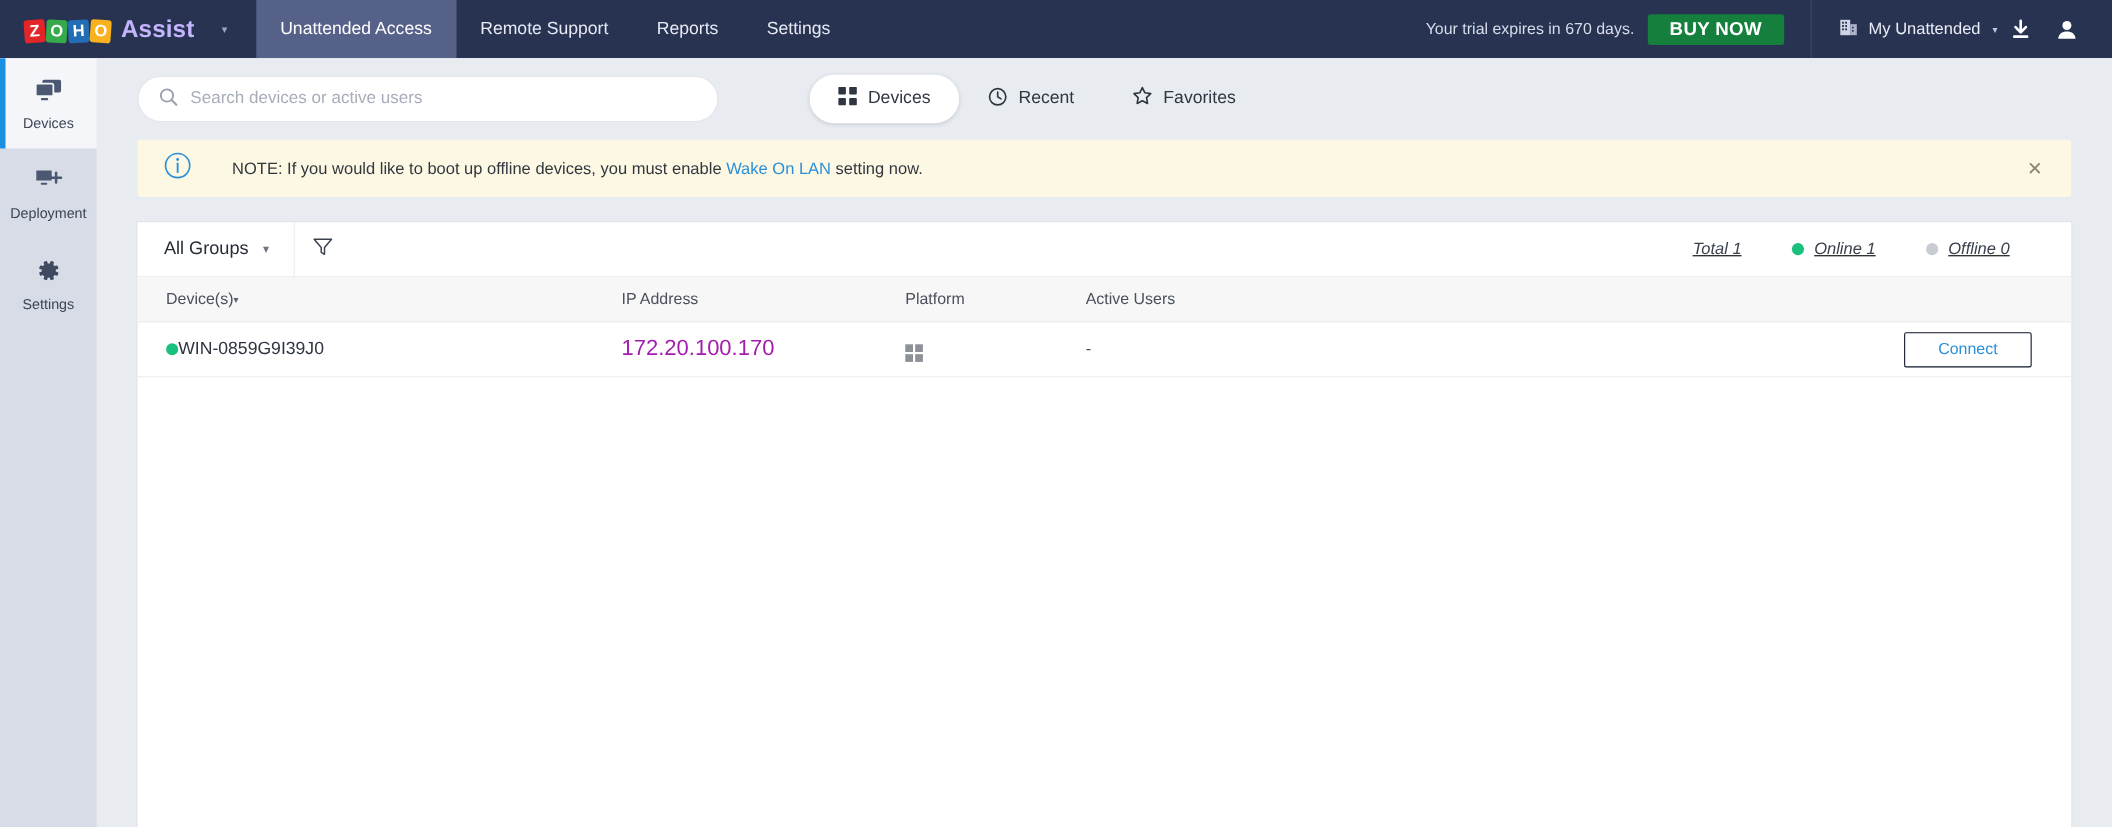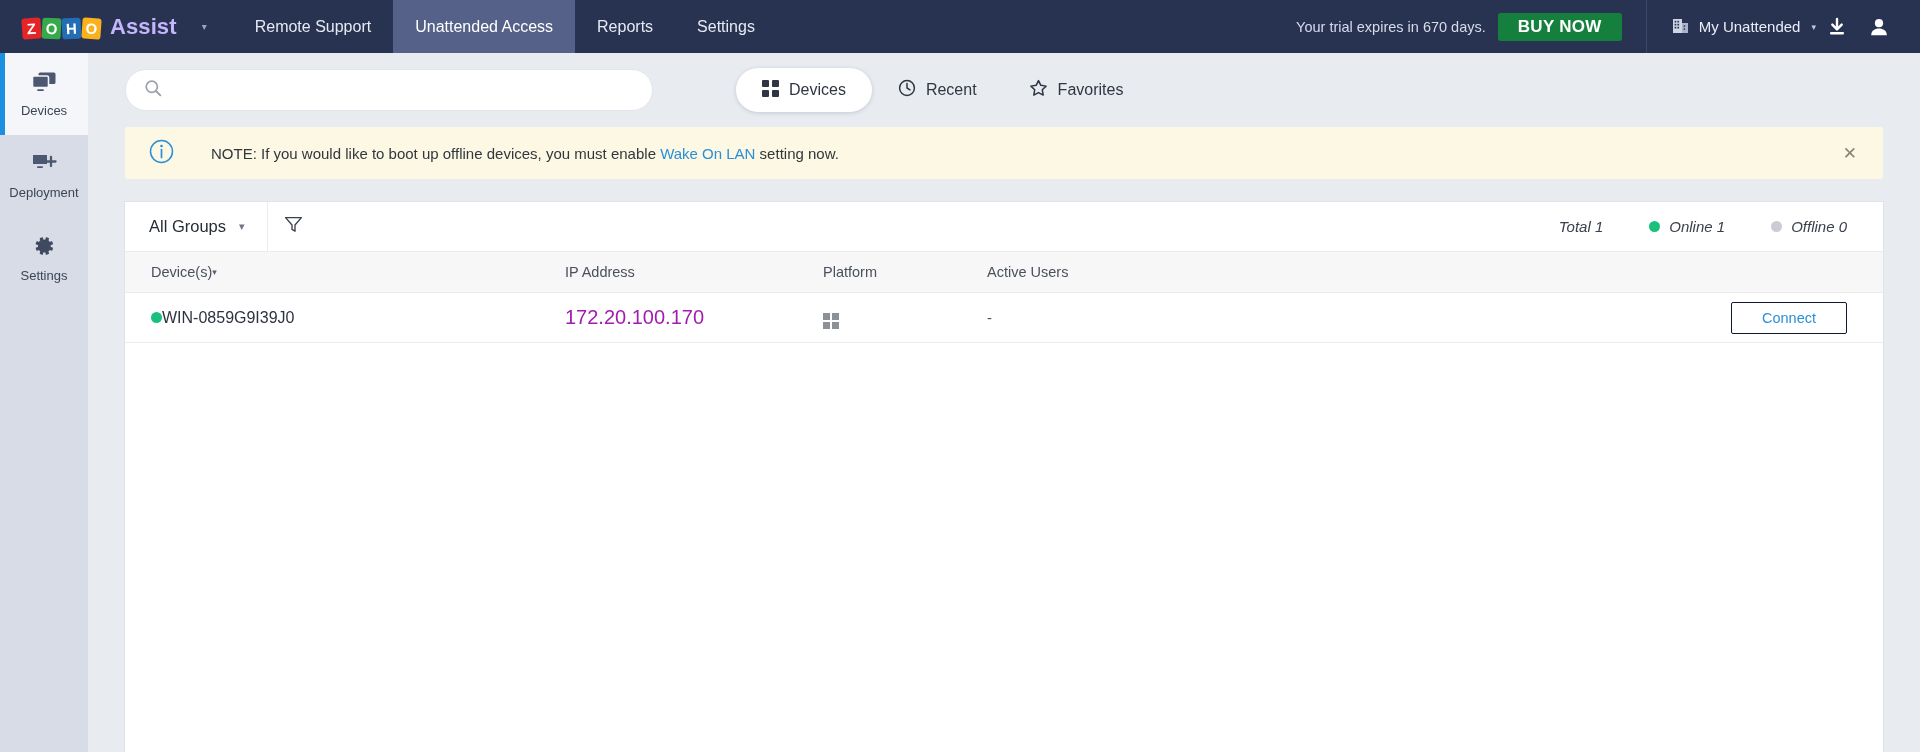--- a/index.html
+++ b/index.html
@@ -126,21 +126,21 @@
     border-bottom: 1px solid #ececec;
   }
   .groups-sel {
     display: flex; align-items: center; gap: 13px;
     padding: 0 22px 0 24px; height: 50px;
     font-size: 16.5px; color: #262c36; cursor: pointer;
     border-right: 1px solid #ececec;
   }
   .groups-caret { font-size: 11px; color: #6e7684; }
   .filter-btn { display: flex; align-items: center; justify-content: center; width: 52px; height: 50px; cursor: pointer; }
-  .stats { margin-left: auto; display: flex; align-items: center; gap: 0; padding-right: 36px; }
+  .stats { margin-left: auto; display: flex; align-items: center; gap: 0; padding-right: 56px; text-decoration: underline; }
   .stat { display: flex; align-items: center; gap: 9px; font-size: 15px; font-style: italic; color: #3a414d; margin-left: 46px; }
   .dot { width: 11px; height: 11px; border-radius: 50%; display: inline-block; }
   .dot-online { background: #1ac07d; }
   .dot-offline { background: #c9ccd2; }
 
   
   .tbl { width: 100%; }
   .tbl-head {
     height: 41px; display: flex; align-items: center;
     background: #f7f7f8; border-bottom: 1px solid #ececec;
@@ -179,22 +179,22 @@
         <span class="zl-z">Z</span>
         <span class="zl-o1">O</span>
         <span class="zl-h">H</span>
         <span class="zl-o2">O</span>
       </div>
       <div class="assist-word">Assist</div>
       <div class="brand-caret">▾</div>
     </div>
 
     <div class="nav-tabs">
+      <div class="nav-tab active">Unattended Access</div>
       <div class="nav-tab">Remote Support</div>
-      <div class="nav-tab active">Unattended Access</div>
       <div class="nav-tab">Reports</div>
       <div class="nav-tab">Settings</div>
     </div>
 
     <div class="topnav-right">
       <div class="trial-text">Your trial expires in 670 days.</div>
       <div class="buy-now">BUY NOW</div>
       <div class="topnav-sep"></div>
       <div class="dept">
         <span>
@@ -269,20 +269,21 @@
     <div class="main">
 
       <div class="toolbar">
         <div class="search-box">
           <span>
             <svg width="18" height="18" viewBox="0 0 18 18" fill="none">
               <circle cx="7.8" cy="7.8" r="5.6" stroke="#9aa0ac" stroke-width="1.7"></circle>
               <path d="M12 12l4.3 4.3" stroke="#9aa0ac" stroke-width="1.9" stroke-linecap="round"></path>
             </svg>
           </span>
+          <input type="text" placeholder="Search devices or active users" style="">
         </div>
 
         <div class="view-tabs">
           <div class="view-tab active">
             <span>
               <svg width="17" height="17" viewBox="0 0 17 17" fill="#2f3642">
                 <rect x="0" y="0" width="7" height="7" rx="1"></rect>
                   <rect x="10" y="0" width="7" height="7" rx="1"></rect>
                 <rect x="0" y="10" width="7" height="7" rx="1"></rect>
                   <rect x="10" y="10" width="7" height="7" rx="1"></rect>

